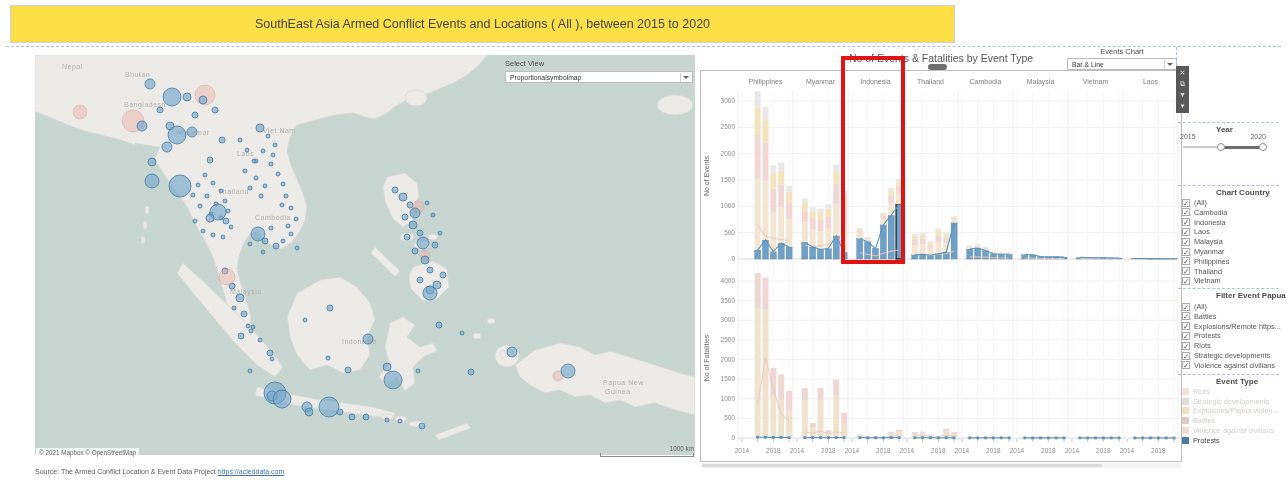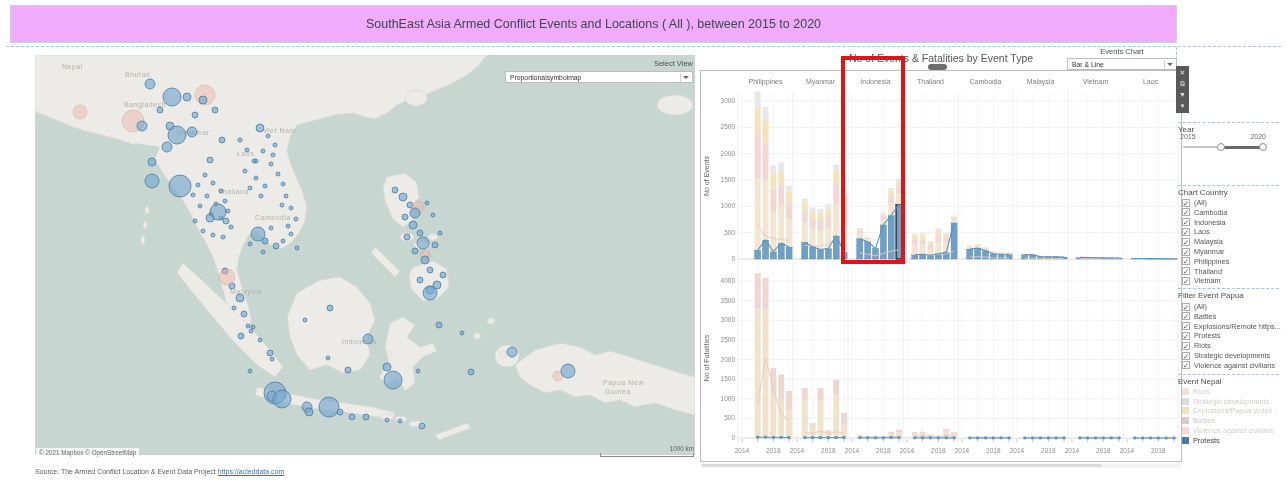--- a/index.html
+++ b/index.html
@@ -1,31 +1,31 @@
 <!DOCTYPE html>
 <html><head>
 <meta charset="utf-8">
 <style>
   * { margin:0; padding:0; box-sizing:border-box; }
   body { width:1287px; height:483px; position:relative; background:#fff;
          font-family:"Liberation Sans", sans-serif; overflow:hidden; color:#555; }
   .abs { position:absolute; }
 
   
-  #title-box { left:10px; top:5px; width:1167px; height:38px; border:1px solid #cdd0d6; background:#f0abfc;
+  #title-box { left:10px; top:5px; width:945px; height:38px; border:1px solid #cdd0d6; background:#fde047;
                display:flex; align-items:center; justify-content:center; }
   #title-box .t { font-size:12.5px; color:#41454e; }
 
   
   .dash-h { border-top:1px dashed #a9c3de; height:0; }
   .dash-v { border-left:1px dashed #a9c3de; width:0; }
 
   
   #map-wrap { left:35px; top:55px; width:660px; height:400px; background:#c8d6d1; }
-  #select-view { left:505px; top:59px; width:188px; text-align:right; font-size:7.5px; color:#4c4c4c; }
+  #select-view { left:505px; top:59px; width:188px; text-align:left; font-size:7.5px; color:#4c4c4c; }
   .dropdown { background:#fff; border:1px solid #bcbcbc; height:12px; display:flex; align-items:center;
               justify-content:space-between; padding:0 2px 0 4px; font-size:6.8px; color:#333; }
   .dd-caret { width:10px; height:9px; border-left:1px solid #d0d0d0; display:flex; align-items:center; justify-content:center; }
   .dd-caret:after { content:""; border:3px solid transparent; border-top-color:#666; margin-top:3px; }
   #attribution { left:36px; top:448px; background:rgba(255,255,255,.75); font-size:6.3px; color:#6b6b6b; padding:1px 3px; }
   #scalebar { left:600px; top:445px; width:94px; font-size:6.3px; color:#5c5c5c; text-align:right; }
   #scalebar .bar { margin-top:1px; border-bottom:1px solid #8a8a8a; border-left:1px solid #8a8a8a; border-right:1px solid #8a8a8a; height:4px; }
 
   
   #source-line { left:35px; top:468px; font-size:7px; color:#5a5a5a; }
@@ -41,21 +41,21 @@
   #red-rect { left:841px; top:56px; width:64px; height:208px; border:4px solid #e01414; pointer-events:none; z-index:50; }
   #chart-hscroll { left:701px; top:463px; width:480px; height:5px; background:#f4f4f4; }
   #chart-hscroll .thumb { position:absolute; left:1px; top:1px; width:400px; height:3px; background:#dadada; border-radius:2px; }
 
   
   #mini-toolbar { left:1176px; top:66px; width:13px; background:#595959; display:flex; flex-direction:column;
                   align-items:center; padding:2px 0; gap:1px; z-index:60; }
   #mini-toolbar .ic { color:#e3e3e3; font-size:7px; line-height:10px; height:10px; cursor:default; }
 
   
-  .sec-title { position:absolute; left:1178px; font-size:8px; color:#4c4c4c; }
+  .sec-title { position:absolute; left:1216px; font-size:8px; color:#4c4c4c;font-weight:bold; }
   .rp-dash { position:absolute; left:1178px; width:101px; }
   #year-labels { left:1180px; top:133px; width:86px; display:flex; justify-content:space-between; font-size:7px; color:#666; }
   #slider { left:1183px; top:143px; width:83px; height:8px; }
   #slider .track { position:absolute; top:3px; left:0; right:0; height:2px; background:#c9c9c9; }
   #slider .active { position:absolute; top:2.5px; left:38px; width:42px; height:3px; background:#6b6b6b; }
   #slider .handle { position:absolute; top:0; width:8px; height:8px; border-radius:50%; background:#fff; border:1px solid #8f8f8f; }
   .chk-row { position:absolute; left:1182px; display:flex; align-items:center; gap:4px; height:9px; }
   .chk { width:8px; height:8px; border:1px solid #ababab; background:#fff; font-size:7.5px; line-height:7px;
          color:#555; text-align:center; }
   .chk-lbl { font-size:7.3px; color:#555; white-space:nowrap; }
@@ -855,21 +855,21 @@
       <div class="chk">✓</div>
       <span class="chk-lbl">Strategic developments</span>
     </div>
     <div class="abs chk-row" style="top: 360.8px;">
       <div class="chk">✓</div>
       <span class="chk-lbl">Violence against civilians</span>
     </div>
   </div>
 
 <div class="abs rp-dash dash-h" style="top:374px;"></div>
-<div class="abs sec-title" style="top:377px;">Event Nepal</div>
+<div class="abs sec-title" style="top:377px;">Event Type</div>
 <div id="legend-list">
     <div class="abs lg-row" style="top: 387px;">
       <div class="lg-sw" style="background: rgb(244, 226, 220);"></div>
       <span class="lg-lbl" style="color: rgb(210, 207, 202);">Riots</span>
     </div>
     <div class="abs lg-row" style="top: 396.7px;">
       <div class="lg-sw" style="background: rgb(220, 220, 220);"></div>
       <span class="lg-lbl" style="color: rgb(210, 207, 202);">Strategic developments</span>
     </div>
     <div class="abs lg-row" style="top: 406.4px;">

